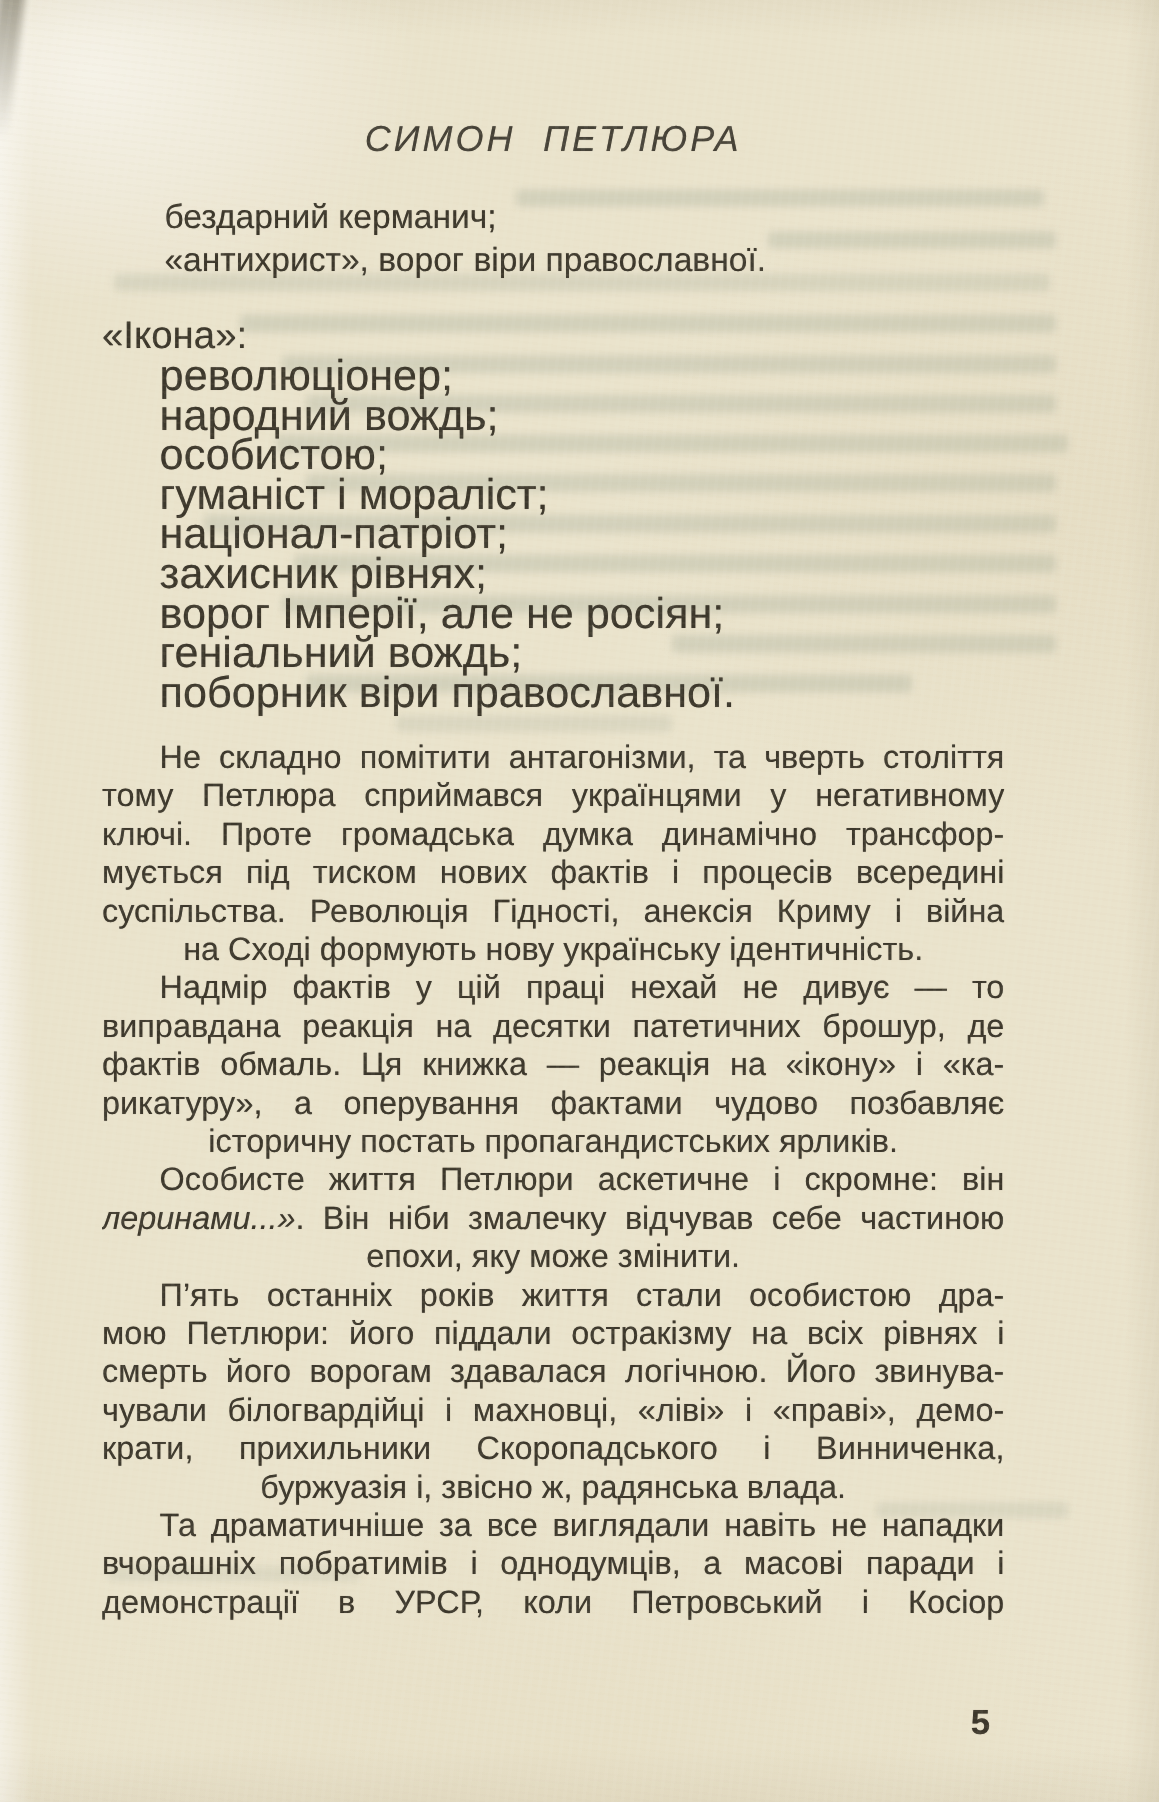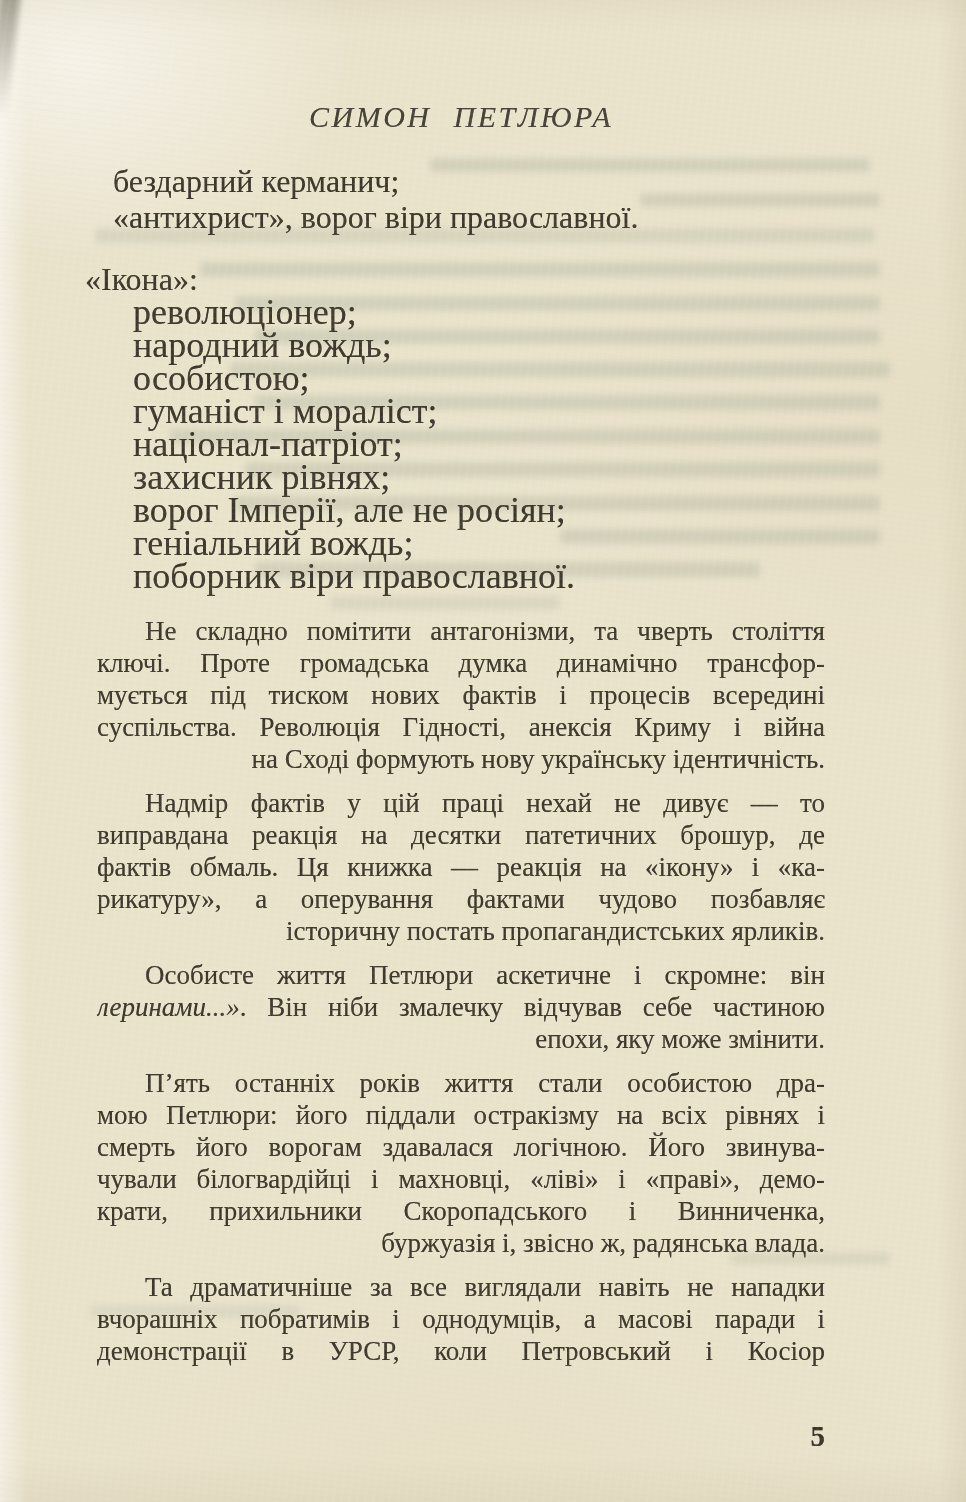--- a/index.html
+++ b/index.html
@@ -1,20 +1,20 @@
 <!DOCTYPE html>
 <html style="--paper: #eae3cc; --ink: #3c372b; --title-ink: #454136;"><head>
 <meta charset="utf-8">
 <style>
   html,body{margin:0;padding:0;background:#d8d2bd;}
   .page{
     position:relative;
     width:966px;height:1502px;
     overflow:hidden;
-    font-family:Liberation Serif, serif;
+    font-family:Liberation Sans, sans-serif;
     color:var(--ink,#3c372b);
     background-color:var(--paper,#eae3cc);
     background-image:
       radial-gradient(ellipse 420px 300px at 8% 4%, rgba(255,255,255,.55), rgba(255,255,255,0) 65%),
       radial-gradient(ellipse 600px 420px at 96% 28%, rgba(224,214,185,.40), rgba(224,214,185,0) 70%),
       radial-gradient(ellipse 700px 500px at 50% 105%, rgba(222,211,180,.30), rgba(222,211,180,0) 70%),
       linear-gradient(90deg, rgba(255,255,255,.45) 0px, rgba(255,255,255,0) 28px),
       linear-gradient(270deg, rgba(130,115,80,.09) 0, rgba(130,115,80,0) 3%),
       linear-gradient(180deg, rgba(130,115,80,.06) 0, rgba(130,115,80,0) 2%, rgba(130,115,80,0) 97%, rgba(130,115,80,.08) 100%);
   }
@@ -40,27 +40,27 @@
     text-shadow:0 0 .6px rgba(60,55,43,.55);
   }
   .title{
     text-align:center;
     font-style:italic;
     font-size:30px;line-height:40px;
     letter-spacing:2.5px;word-spacing:12px;
     color:var(--title-ink,#454136);
     margin:0 0 26px 0;
   }
-  .caricature-list{margin:0 0 28px 28px;font-size:32px;line-height:36px;}
+  .caricature-list{margin:0 0 28px 52px;font-size:28px;line-height:36px;}
   .icon-heading{font-size:32px;line-height:33px;}
   .icon-list{margin:0 0 0 48px;font-size:36px;line-height:33px;}
   .list-line{height:auto;}
   .paras{margin-top:22px;font-size:27px;}
-  .para{margin:12px;}
-  .tline{height:32px;line-height:32px;overflow:hidden;text-align:right;}
+  .para{margin:0;}
+  .tline{height:32px;line-height:32px;overflow:hidden;text-align:center;}
   .tline.just{text-align:justify;text-align-last:justify;}
   .tline.ind{text-indent:48px;}
   .it{font-style:italic;}
   .page-number{
     position:absolute;left:85px;top:1420px;width:740px;
     text-align:right;font-size:29px;font-weight:bold;
     color:var(--ink,#3c372b);
     text-shadow:0 0 .6px rgba(60,55,43,.55);
   }
 </style>
@@ -107,20 +107,21 @@
         <div class="list-line">націонал-патріот;</div>
         <div class="list-line">захисник рівнях;</div>
         <div class="list-line">ворог Імперії, але не росіян;</div>
         <div class="list-line">геніальний вождь;</div>
         <div class="list-line">поборник віри православної.</div>
       </div>
 
     <div class="paras">
         <div class="para">
           <div class="tline just ind"><span>Не складно помітити антагонізми, та чверть століття</span></div>
+          <div class="tline just"><span>тому Петлюра сприймався українцями у негативному</span></div>
           <div class="tline just"><span>ключі. Проте громадська думка динамічно трансфор-</span></div>
           <div class="tline just"><span>мується під тиском нових фактів і процесів всередині</span></div>
           <div class="tline just"><span>суспільства. Революція Гідності, анексія Криму і війна</span></div>
           <div class="tline"><span>на Сході формують нову українську ідентичність.</span></div>
         </div>
         <div class="para">
           <div class="tline just ind"><span>Надмір фактів у цій праці нехай не дивує — то</span></div>
           <div class="tline just"><span>виправдана реакція на десятки патетичних брошур, де</span></div>
           <div class="tline just"><span>фактів обмаль. Ця книжка — реакція на «ікону» і «ка-</span></div>
           <div class="tline just"><span>рикатуру», а оперування фактами чудово позбавляє</span></div>

